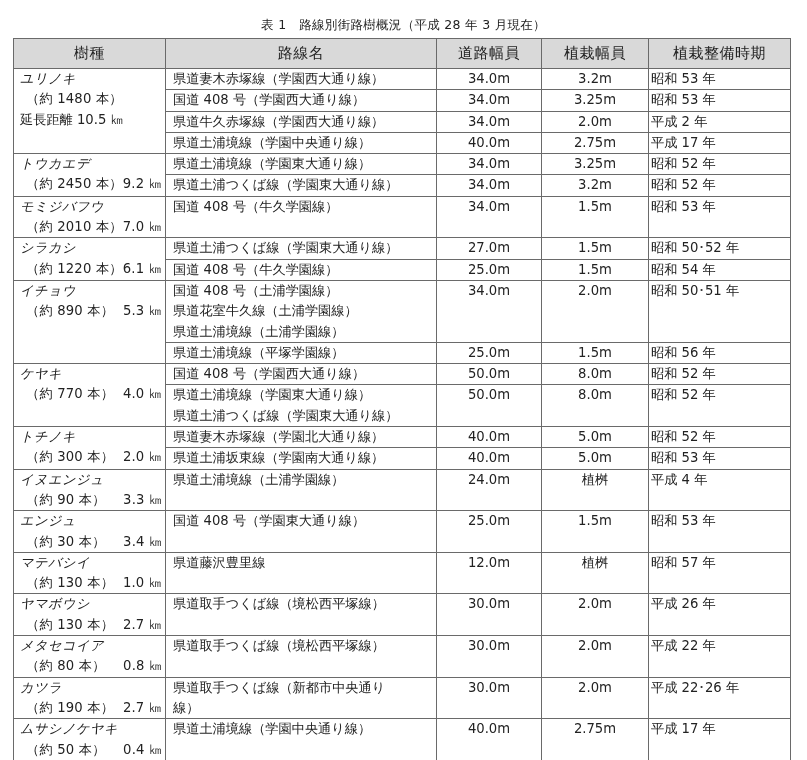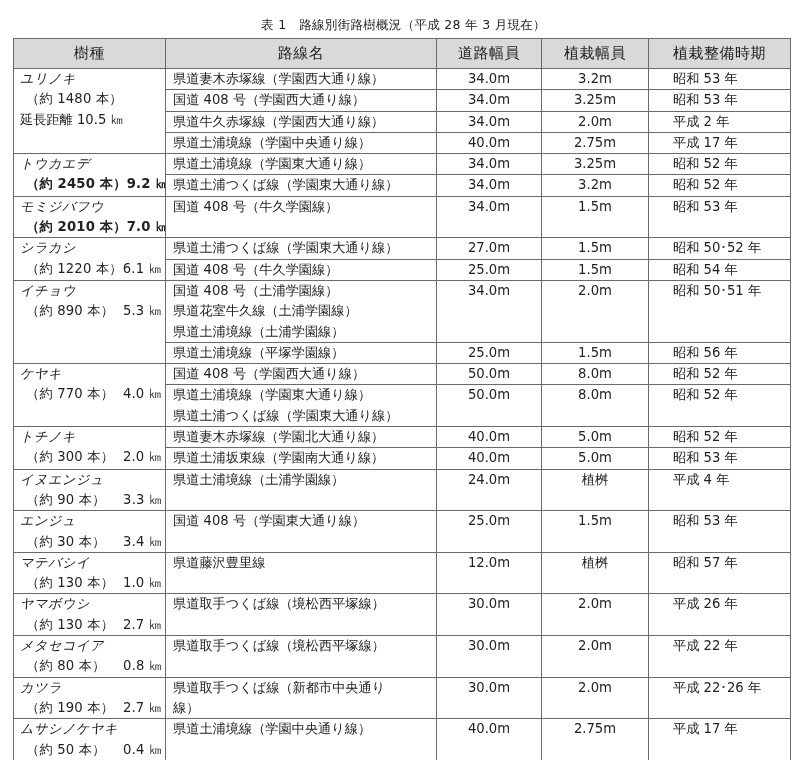--- a/index.html
+++ b/index.html
@@ -9,21 +9,21 @@
              font-size:12.5px; letter-spacing:0.3px; color:#222; }
   table { position:absolute; top:38px; left:13px; border-collapse:collapse;
           table-layout:fixed; width:777px; }
   th, td { border:1.4px solid #6a6a6a; padding:0; font-size:13.2px; line-height:20.3px;
            vertical-align:top; white-space:nowrap; overflow:hidden; }
   th { background:#d9d9d9; height:29px; font-size:15px; font-weight:normal;
        vertical-align:middle; text-align:center; letter-spacing:0.5px; }
   td.species { padding-left:6px; }
   td.route { padding-left:7px; }
   td.num { text-align:center;border-radius:10px; }
-  td.period { padding-left:24px; }
+  td.period { padding-left:2px; }
   .sp-name { display:block; letter-spacing:0.5px;font-style:italic; }
   .sp-sub { display:block; padding-left:6px; letter-spacing:0.2px; }
   .sp-dist { display:block; text-align:left; padding-right:10px; }
   .line { display:block; }
 </style>
 </head>
 <body>
 
 <div class="caption">表 1　路線別街路樹概況（平成 28 年 3 月現在）</div>
 
@@ -78,41 +78,41 @@
         <td class="route" style="height: 20.3px;">
           <span class="line">県道土浦境線（学園中央通り線）</span>
         </td>
         <td class="num">40.0m</td>
         <td class="num">2.75m</td>
         <td class="period">平成 17 年</td>
       </tr>
       <tr>
         <td class="species" rowspan="2">
           <span class="sp-name">トウカエデ</span>
-          <span class="sp-sub" style="white-space: pre; font-weight: bold;">（約 2450 本）9.2 ㎞</span>
+          <span class="sp-sub" style="white-space: pre;">（約 2450 本）9.2 ㎞</span>
         </td>
         <td class="route" style="height: 20.3px;">
           <span class="line">県道土浦境線（学園東大通り線）</span>
         </td>
         <td class="num">34.0m</td>
         <td class="num">3.25m</td>
         <td class="period">昭和 52 年</td>
       </tr>
       <tr>
         <td class="route" style="height: 20.3px;">
           <span class="line">県道土浦つくば線（学園東大通り線）</span>
         </td>
         <td class="num">34.0m</td>
         <td class="num">3.2m</td>
         <td class="period">昭和 52 年</td>
       </tr>
       <tr>
         <td class="species" rowspan="1">
           <span class="sp-name">モミジバフウ</span>
-          <span class="sp-sub" style="white-space: pre; font-weight: bold;">（約 2010 本）7.0 ㎞</span>
+          <span class="sp-sub" style="white-space: pre;">（約 2010 本）7.0 ㎞</span>
         </td>
         <td class="route" style="height: 40.6px;">
           <span class="line">国道 408 号（牛久学園線）</span>
         </td>
         <td class="num">34.0m</td>
         <td class="num">1.5m</td>
         <td class="period">昭和 53 年</td>
       </tr>
       <tr>
         <td class="species" rowspan="2">

